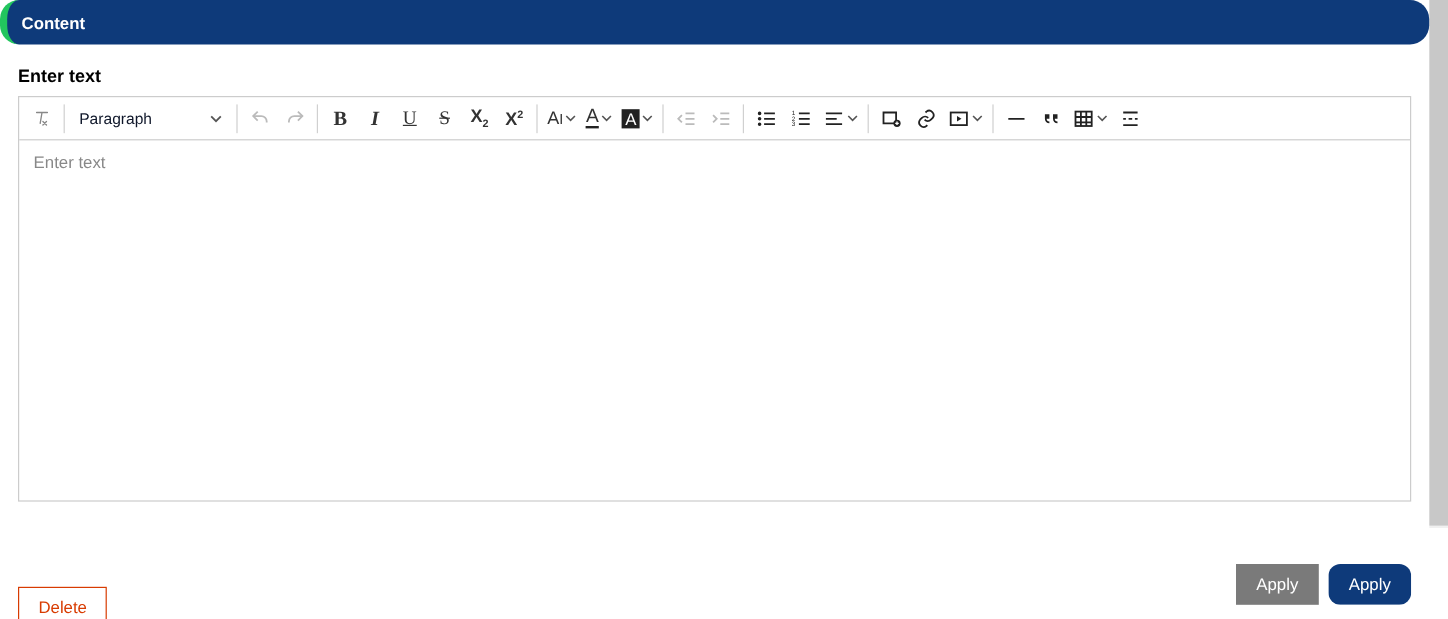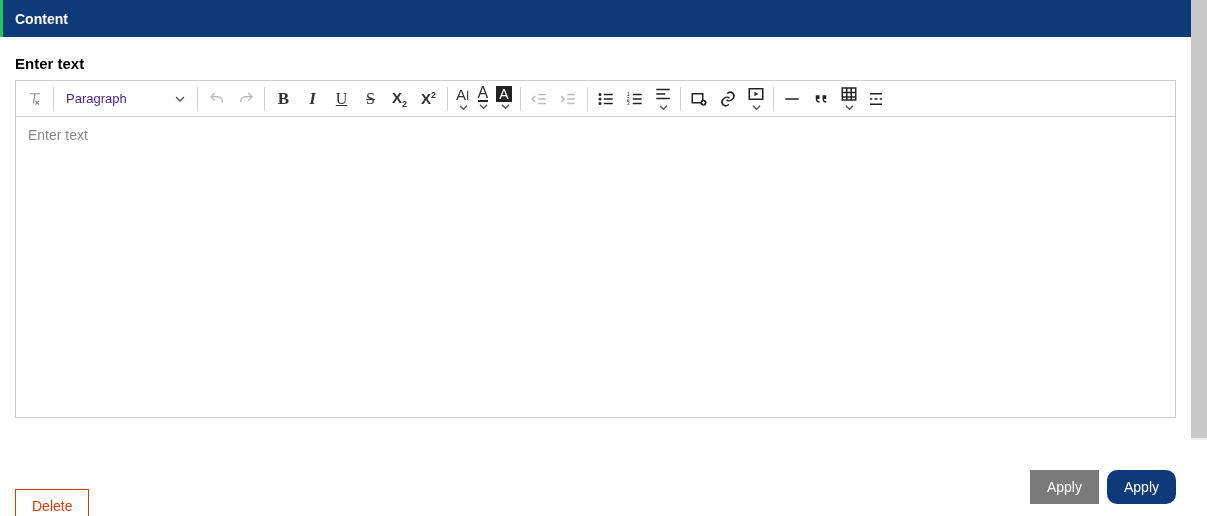--- a/index.html
+++ b/index.html
@@ -1,28 +1,28 @@
 <!DOCTYPE html>
 <html><head>
 <meta charset="utf-8">
 <style>
 * { box-sizing: border-box; margin: 0; padding: 0; }
 body { font-family: "Segoe UI", Arial, sans-serif; font-size: 14px; background: #fff; width: 1207px; height: 516px; position: relative; overflow: hidden; }
 .scroll-track { position: absolute; right: 0; top: 0; width: 16px; height: 440px; background: #f0f0f0; }
 .scroll-thumb { position: absolute; right: 0; top: 0; width: 16px; height: 438px; background: #c8c8c8; }
 .panel { position: absolute; left: 0; top: 0; right: 16px; bottom: 0; background: #fff; }
 .header { background: #0e3a7a; color: #fff; border-left: 3px solid #0e3a7a; height: 37px; display: flex; align-items: center; padding-left: 12px; font-weight: 600; font-size: 14px; }
-.header { border-left: 3px solid #22c55e; }
+.header { border-left: 6px solid #22c55e; border-radius: 16px; }
 .label-row { padding: 18px 15px 8px; font-weight: 700; font-size: 15px; }
 .editor { margin: 0 15px; border: 1px solid #ccc; }
 .toolbar { display: flex; align-items: center; height: 36px; border-bottom: 1px solid #ccc; padding: 0 4px; }
 .tbtn { width: 29px; height: 28px; display: flex; align-items: center; justify-content: center; color: #333; cursor: pointer; position: relative; }
-.tbtn.wide { width: auto; padding: 0 4px; flex-direction: column; }
+.tbtn.wide { width: auto; padding: 0 4px; }
 .sep { width: 1px; height: 24px; background: #d0d0d0; margin: 0 4px; }
-.block-select { display: flex; align-items: center; width: 135px; height: 28px; padding: 0 8px; cursor: pointer; font-size: 13px; color: #4c1d95; justify-content: space-between; }
+.block-select { display: flex; align-items: center; width: 135px; height: 28px; padding: 0 8px; cursor: pointer; font-size: 13px; color: #0f172a; justify-content: space-between; }
 .caret { font-size: 9px; color: #555; margin-left: 2px; }
 .disabled { color: #bbb; }
 .editarea { height: 300px; padding: 10px 12px; color: #888; font-size: 14px; outline: none; }
 .footer { position: absolute; left: 0; right: 0; bottom: 0; height: 58px; display: flex; align-items: center; justify-content: space-between; padding: 0 15px; border-top: 0px solid transparent; }
 .btn { height: 34px; padding: 0 16px; font-size: 14px; cursor: pointer; border: 1px solid transparent; display: inline-flex; align-items: center; justify-content: center; }
 .btn-delete { border: 1px solid #d83b01; color: #d83b01; background: #fff; margin-top: 37px; }
 .btn-cancel { background: #7a7a7a; color: #fff; margin-right: 8px; }
 .btn-apply { background: #0e3a7a; color: #fff; border-radius: 10px; }
 .footer-right { display: flex; }
 svg { display: block; }

